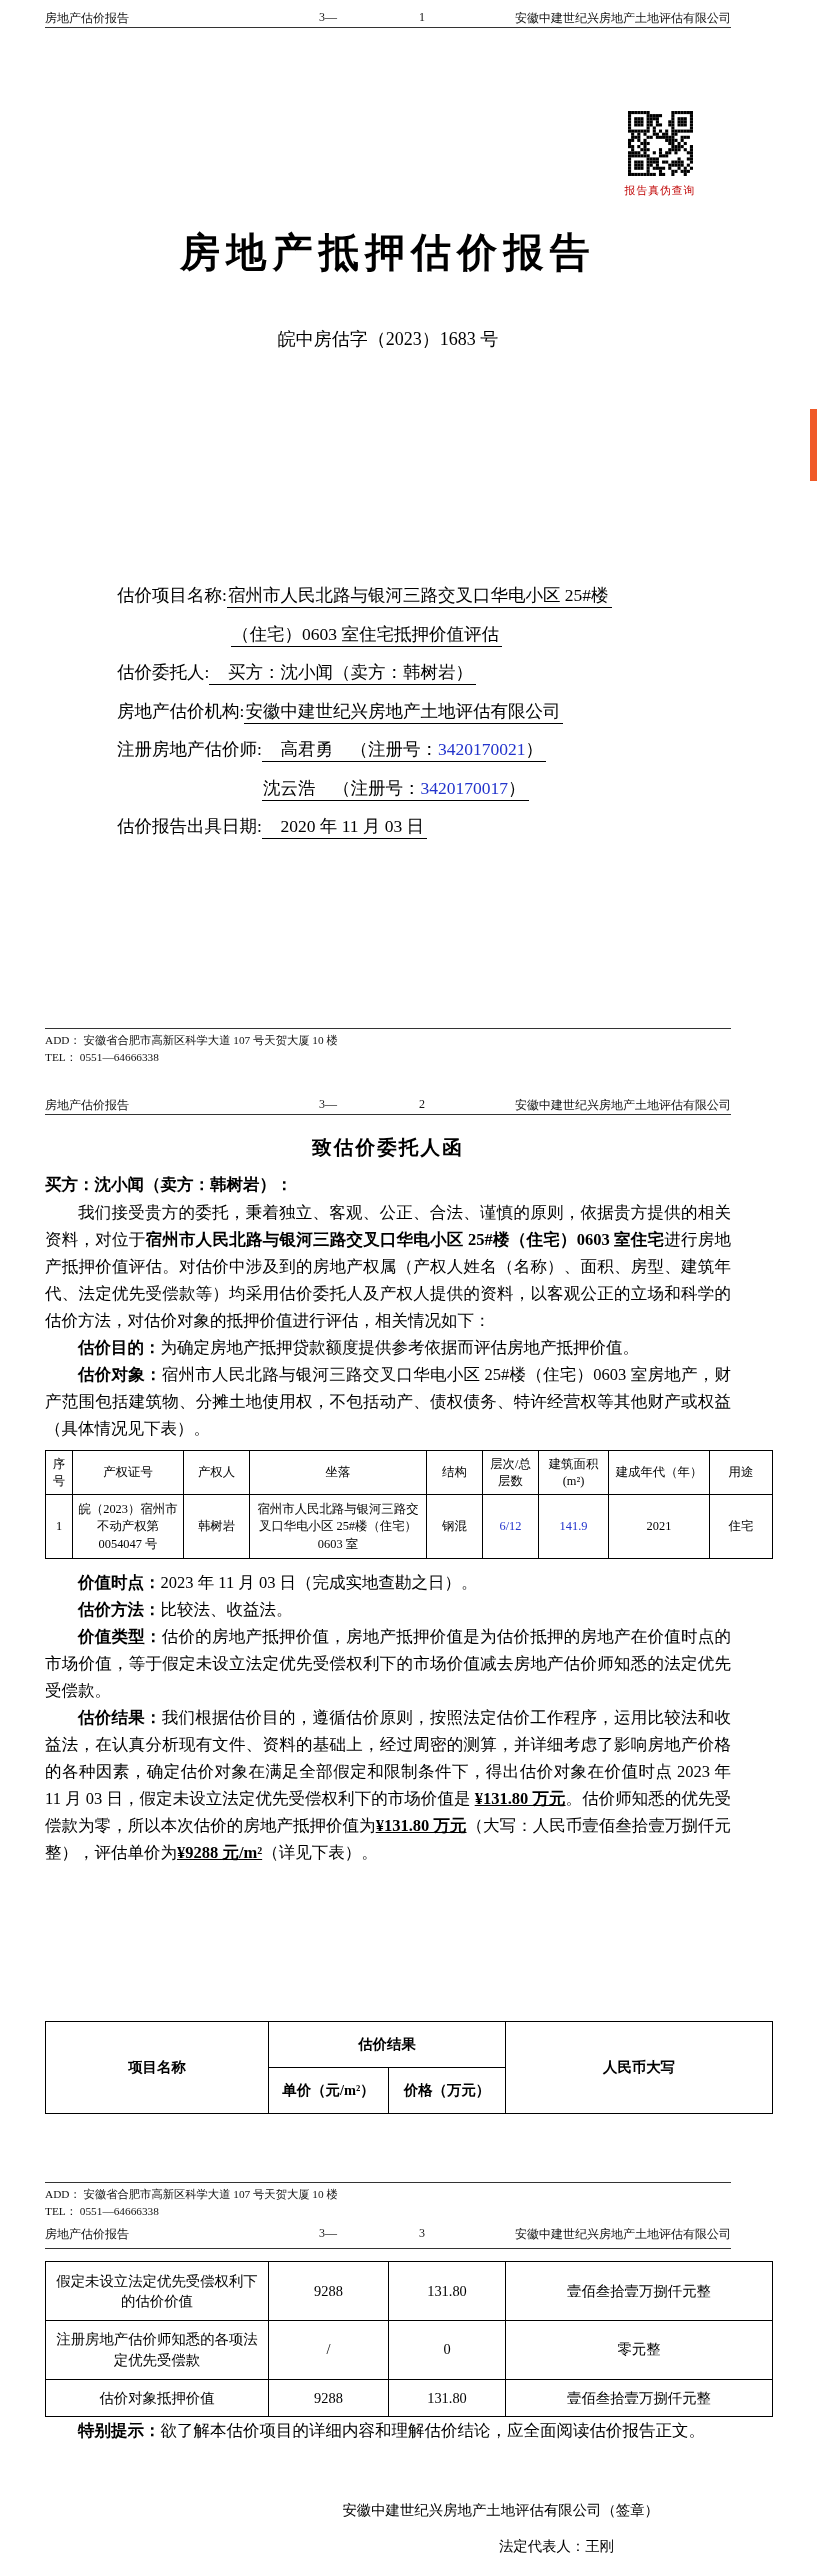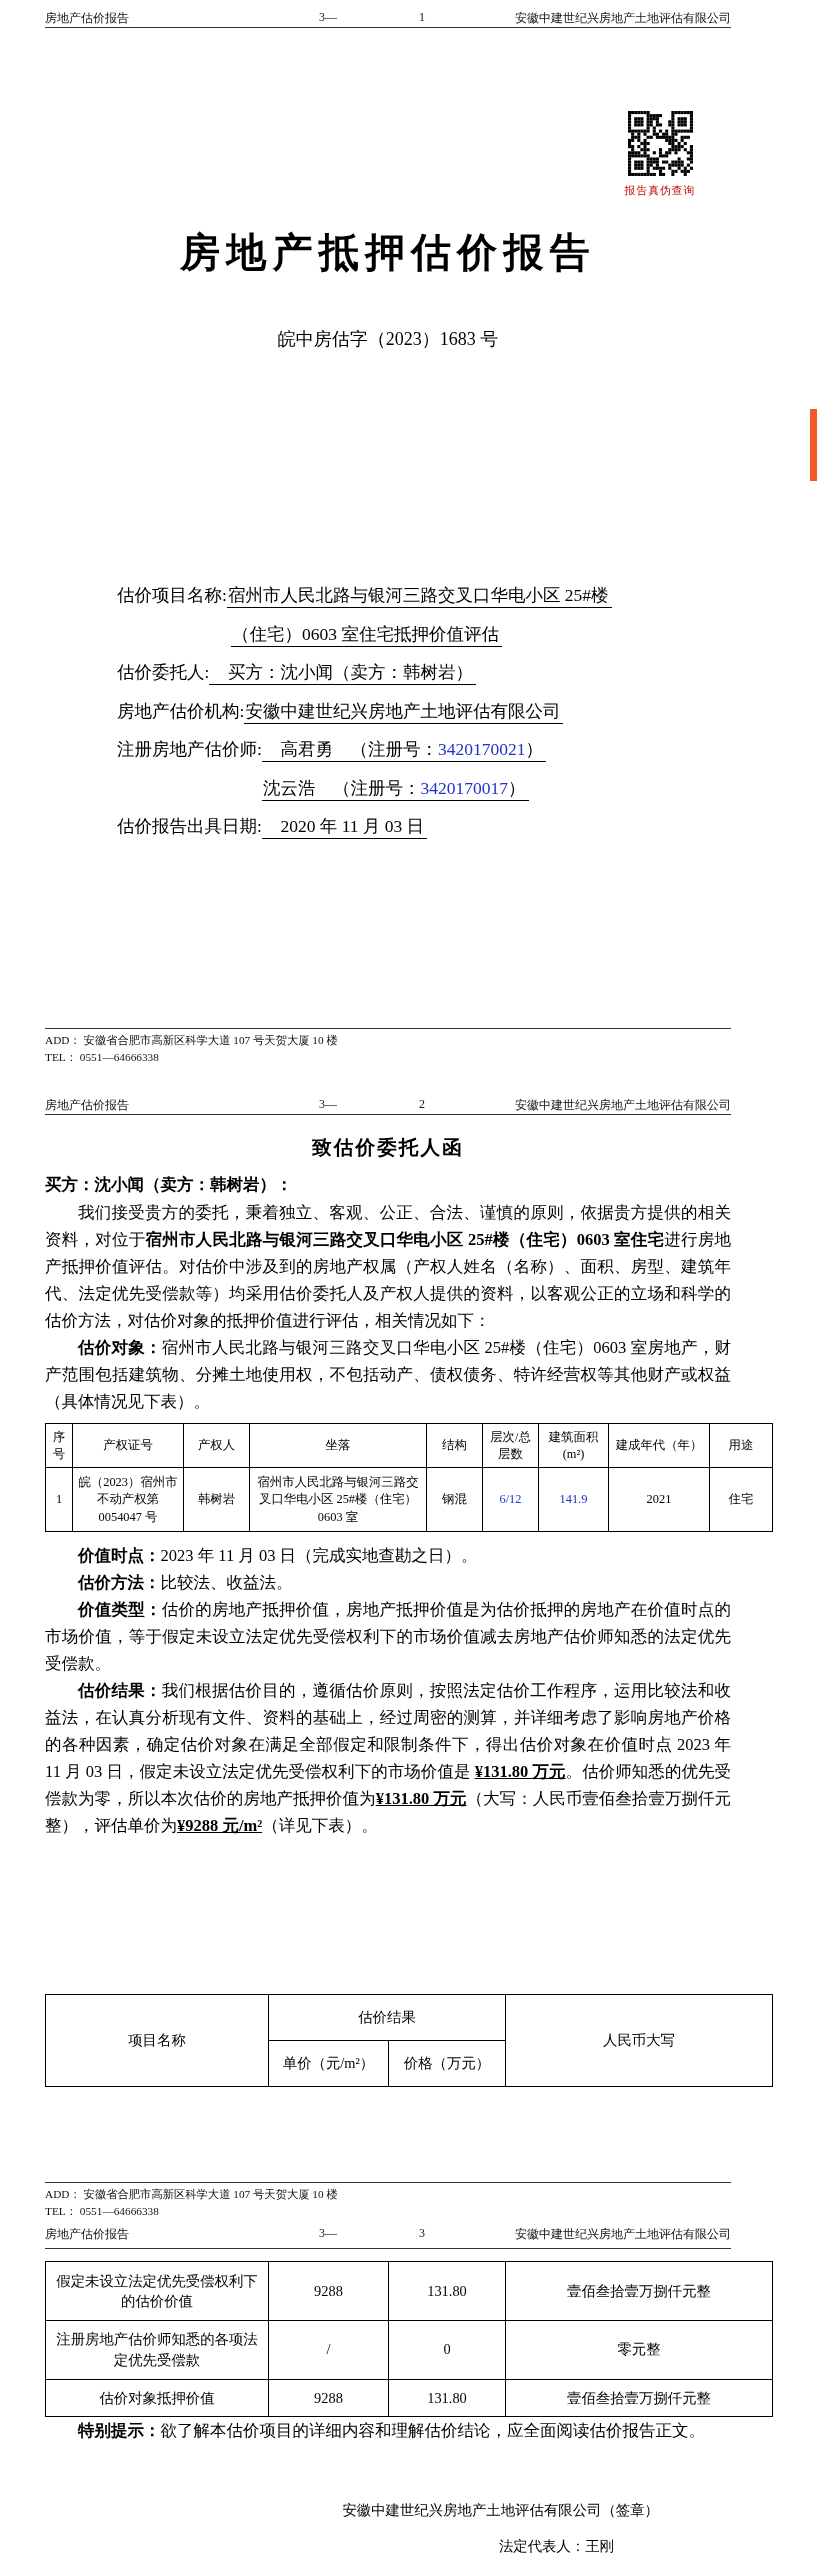--- a/index.html
+++ b/index.html
@@ -47,21 +47,21 @@
   .b { font-weight:bold; }
   .bu { font-weight:bold; text-decoration:underline; }
 
   
   table { border-collapse:collapse; table-layout:fixed; width:727px; margin:8.2px auto 0; }
   th,td { border:1px solid #000; text-align:center; vertical-align:middle; font-weight:normal; }
   .t1 { font-size:12.4px; }
   .t1 th { padding:5.2px 2.1px; line-height:16.5px; }
   .t1 td { padding:5.2px 3.1px; line-height:17.5px; }
   .t2 { margin-top:155px; font-size:14.4px; }
-  .t2 th { padding:13.4px 4.1px; line-height:18.5px; }
+  .t2 th { padding:13.4px 4.1px; line-height:18.5px;font-weight:bold; }
   .t3 { margin-top:12.4px; font-size:14.4px; }
   .t3 td { padding:8.2px 5.2px; line-height:20.6px; }
 
   
   .note { }
   .sig { margin-top:57px; text-align:right; font-size:14.4px; line-height:18.5px; }
   .sig-company { padding-right:72px; }
   .sig-legal { margin-top:17.5px; padding-right:117px; }
 
   
@@ -364,20 +364,21 @@
     <span class="ph-right">安徽中建世纪兴房地产土地评估有限公司</span>
   </header>
   <div class="hrule"></div>
 
   <div class="inner">
     <h2 class="letter-title">致估价委托人函</h2>
     <p class="salutation">买方：沈小闻（卖方：韩树岩）：</p>
 
     <p class="para"><span>我们接受贵方的委托，秉着独立、客观、公正、合法、谨慎的原则，依据贵方提供的相关资料，对位于</span><span class="b">宿州市人民北路与银河三路交叉口华电小区 25#楼（住宅）0603 室住宅</span><span>进行房地产抵押价值评估。对估价中涉及到的房地产权属（产权人姓名（名称）、面积、房型、建筑年代、法定优先受偿款等）均采用估价委托人及产权人提供的资料，以客观公正的立场和科学的估价方法，对估价对象的抵押价值进行评估，相关情况如下：</span></p>
 
+    <p class="para"><span class="b">估价目的：</span><span>为确定房地产抵押贷款额度提供参考依据而评估房地产抵押价值。</span></p>
 
     <p class="para"><span class="b">估价对象：</span><span>宿州市人民北路与银河三路交叉口华电小区 25#楼（住宅）0603 室房地产，财产范围包括建筑物、分摊土地使用权，不包括动产、债权债务、特许经营权等其他财产或权益（具体情况见下表）。</span></p>
 
     <table class="t1">
       <colgroup>
         <col style="width:27px">
           <col style="width:111px">
           <col style="width:66px">
           <col style="width:177px">
           <col style="width:56px">

